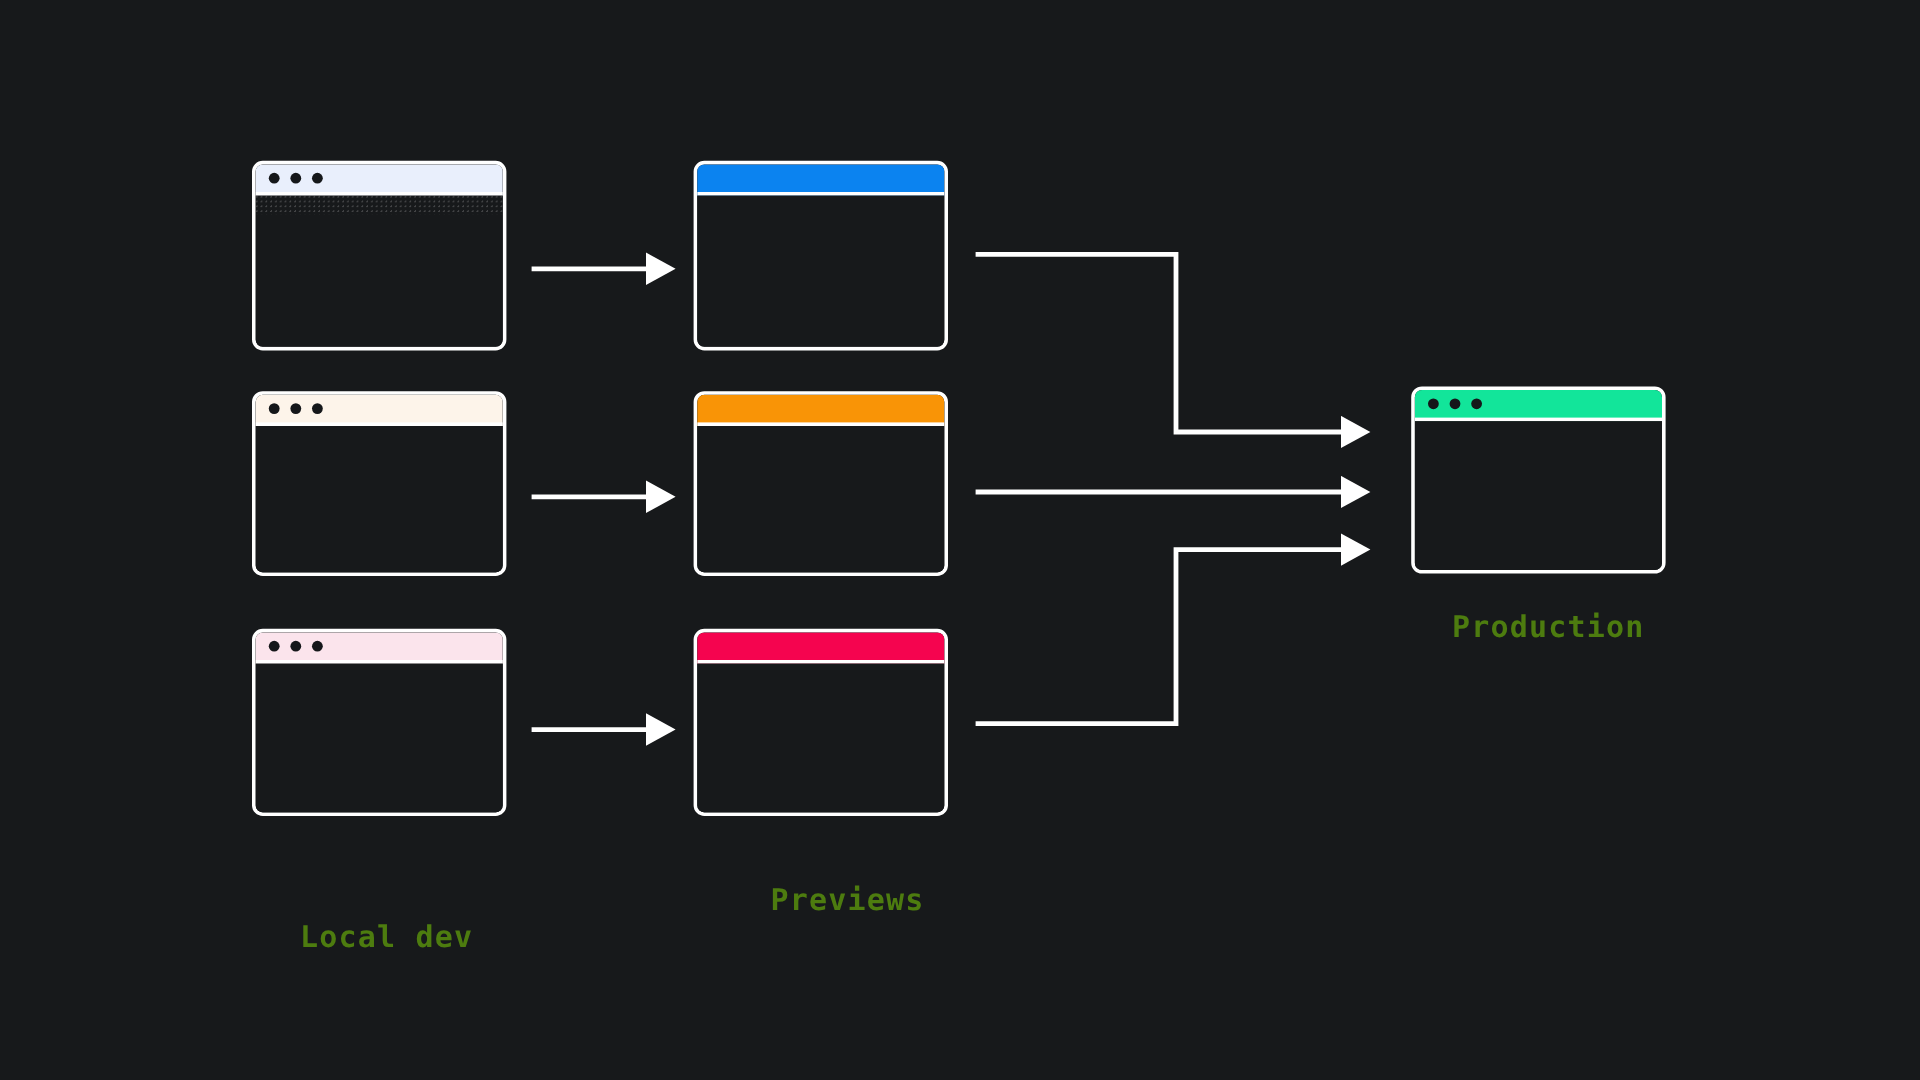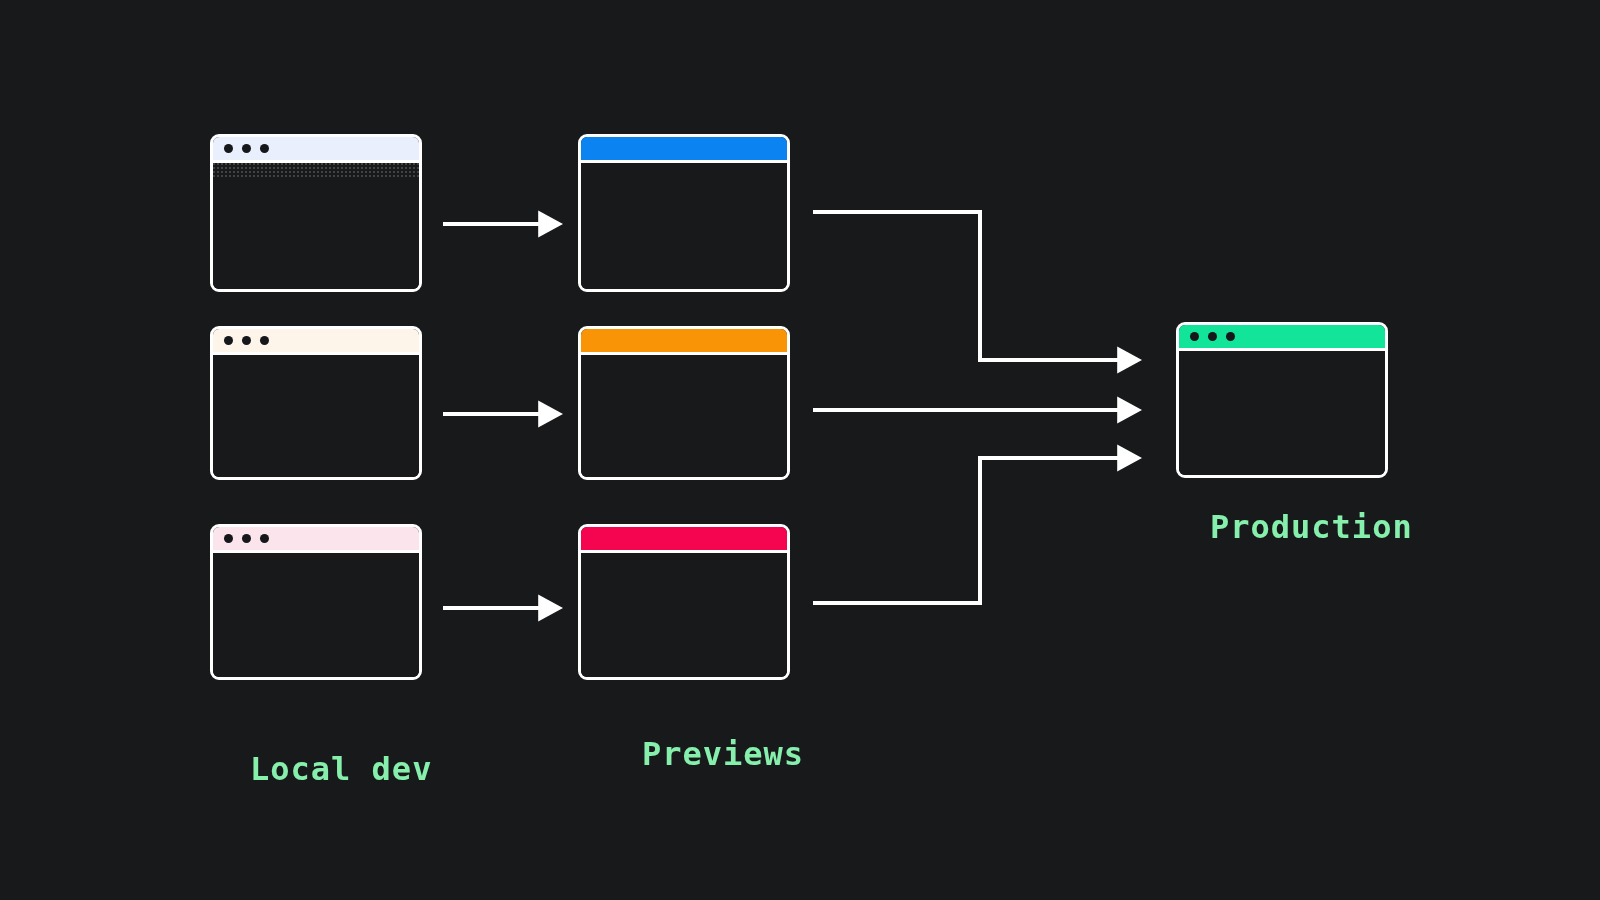--- a/index.html
+++ b/index.html
@@ -73,24 +73,24 @@
     position: absolute;
     inset: 0;
     width: 1600px;
     height: 900px;
     pointer-events: none;
   }
 
   
   .col-label {
     position: absolute;
-    color: #86efac;
+    color: #4d7c0f;
     font-family: "DejaVu Sans Mono", "Liberation Mono", monospace;
     font-weight: bold;
-    font-size: 32px;
+    font-size: 25px;
     letter-spacing: 1px;
     white-space: nowrap;
   }
 </style>
 </head>
 <body>
 
 <div id="canvas">
 
   <svg id="wires" viewBox="0 0 1600 900" xmlns="http://www.w3.org/2000/svg">
@@ -145,21 +145,21 @@
 
   <div class="win" style="left:210px; top:524px; width:212px; height:156px;">
     <div class="win-bar" style="background:#fbe4ec;">
       <span class="dot"></span>
       <span class="dot"></span>
       <span class="dot"></span>
     </div>
     <div class="win-body"></div>
   </div>
 
-  <div class="col-label" style="left:250px; top:750px;">Local dev</div>
+  <div class="col-label" style="left:250px; top:766px;">Local dev</div>
 
   <div class="win" style="left:578px; top:134px; width:212px; height:158px;">
     <div class="win-bar plain" style="background:#0b83f0;"></div>
     <div class="win-body"></div>
   </div>
 
   <div class="win" style="left:578px; top:326px; width:212px; height:154px;">
     <div class="win-bar plain" style="background:#f99406;"></div>
     <div class="win-body"></div>
   </div>

